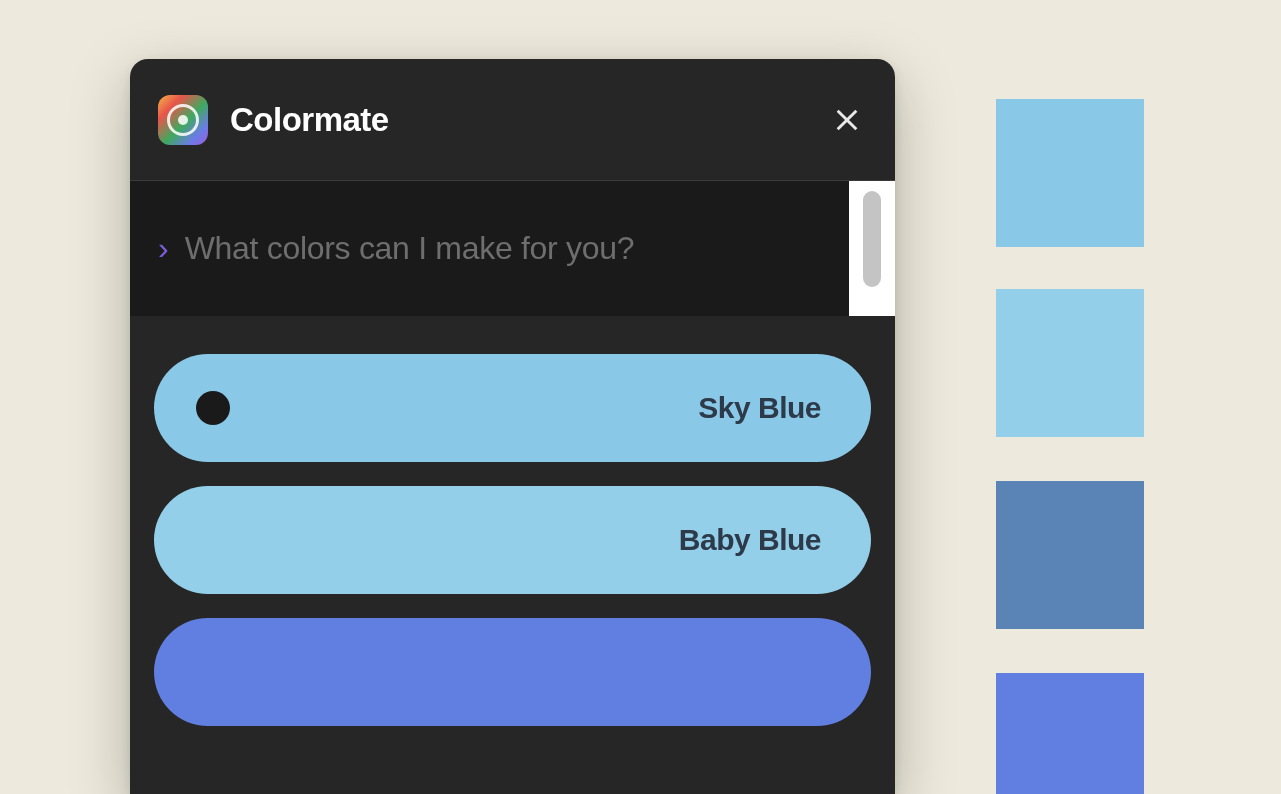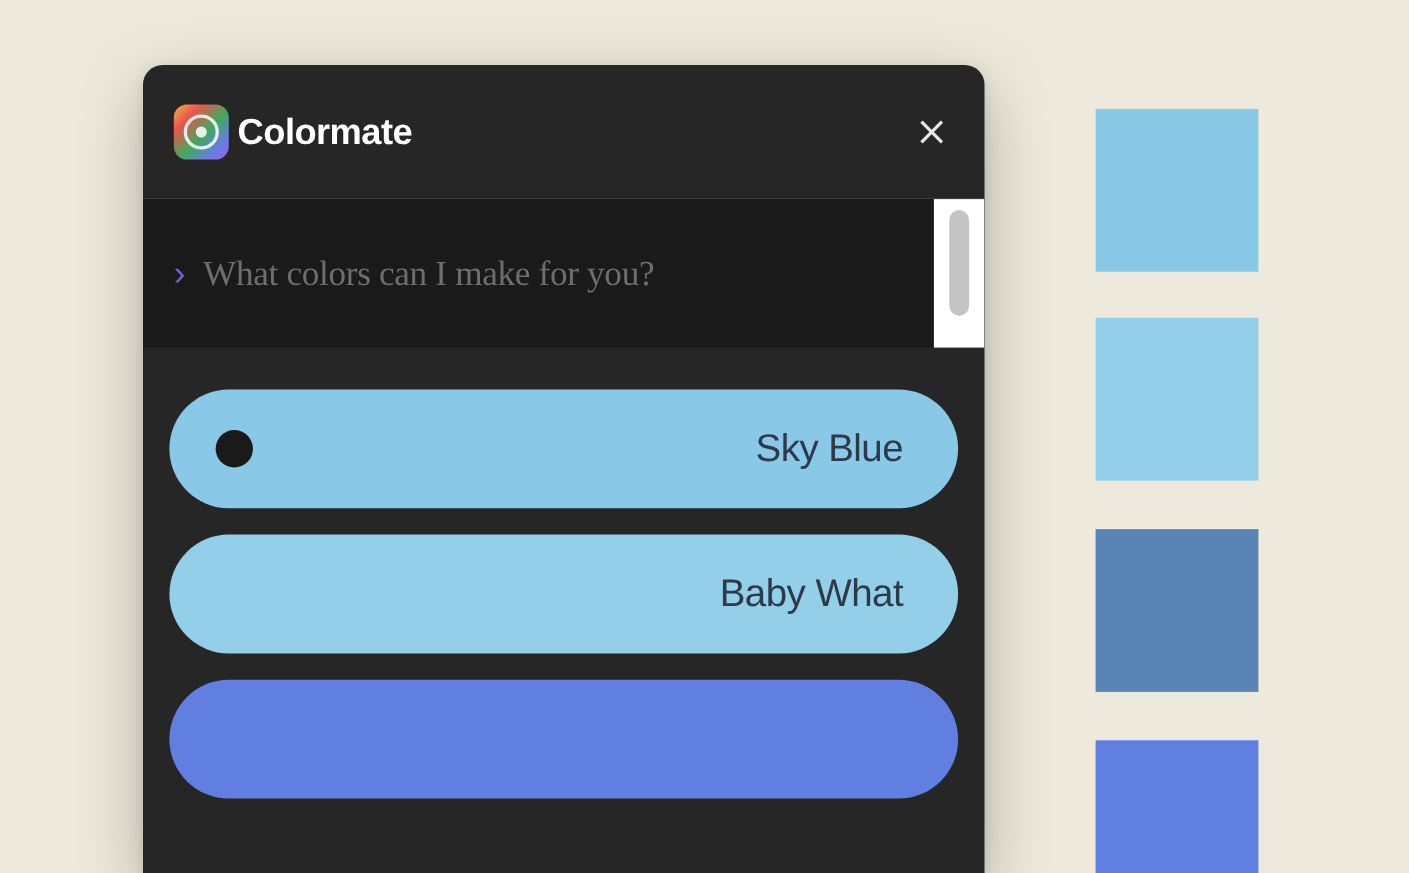--- a/index.html
+++ b/index.html
@@ -36,21 +36,21 @@
       display: flex;
       align-items: center;
       padding: 0 28px;
       border-bottom: 1px solid #3a3a3a;
       justify-content: space-between;
     }
     
     .header-left {
       display: flex;
       align-items: center;
-      gap: 8px;
+      gap: 22px;
     }
     
     .app-icon {
       width: 50px;
       height: 50px;
       border-radius: 12px;
       background: linear-gradient(135deg, #f5b547 0%, #e8554b 25%, #3fa95f 55%, #6b7be8 80%, #9e5dd9 100%);
       display: flex;
       align-items: center;
       justify-content: center;
@@ -115,21 +115,21 @@
       margin-right: 16px;
     }
     
     .prompt-input {
       flex: 1;
       background: transparent;
       border: none;
       outline: none;
       color: #6e6e6e;
       font-size: 32px;
-      font-family: Liberation Serif, serif;
+      font-family: Liberation Sans, sans-serif;
       letter-spacing: -0.3px;
     }
     
     .prompt-input::placeholder {
       color: #6e6e6e;
     }
     
     .scrollbar-track {
       position: absolute;
       right: 0;
@@ -173,22 +173,22 @@
     .color-pill.selected .selection-dot {
       position: absolute;
       left: 42px;
       width: 34px;
       height: 34px;
       border-radius: 50%;
       background: #1a1a1a;
     }
     
     .color-label {
-      font-size: 35px;
-      font-weight: 400;
+      font-size: 30px;
+      font-weight: 700;
       color: #2d3a4a;
       letter-spacing: -0.5px;
       text-align: center;
     }
     
     .swatch {
       position: absolute;
       width: 148px;
       height: 148px;
     }
@@ -228,21 +228,21 @@
       <div class="scrollbar-thumb"></div>
     </div>
   </div>
 
   <div class="results-area">
     <div class="color-pill selected" style="background:#8ac8e8;color:#2d3a4a">
       <span class="selection-dot"></span>
       <span class="color-label">Sky Blue</span>
     </div>
     <div class="color-pill" style="background:#94cfea;color:#2d3a4a">
-      <span class="color-label">Baby What</span>
+      <span class="color-label">Baby Blue</span>
     </div>
     <div class="color-pill" style="background:#607fe0;color:#1a1a1a">
       <span class="color-label"></span>
     </div>
   </div>
 </div>
 
 <div class="swatches">
   <div class="swatch swatch-1" style="background:#8ac8e8"></div>
   <div class="swatch swatch-2" style="background:#94cfea"></div>

